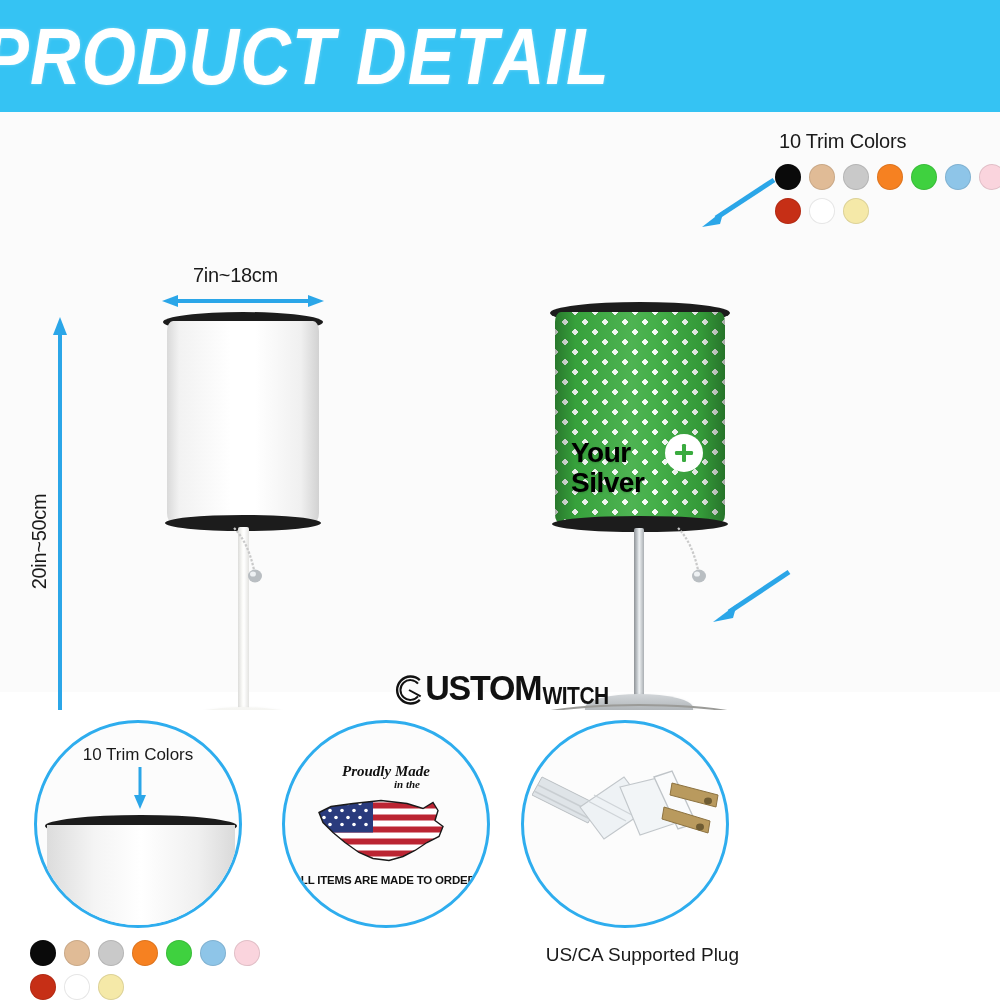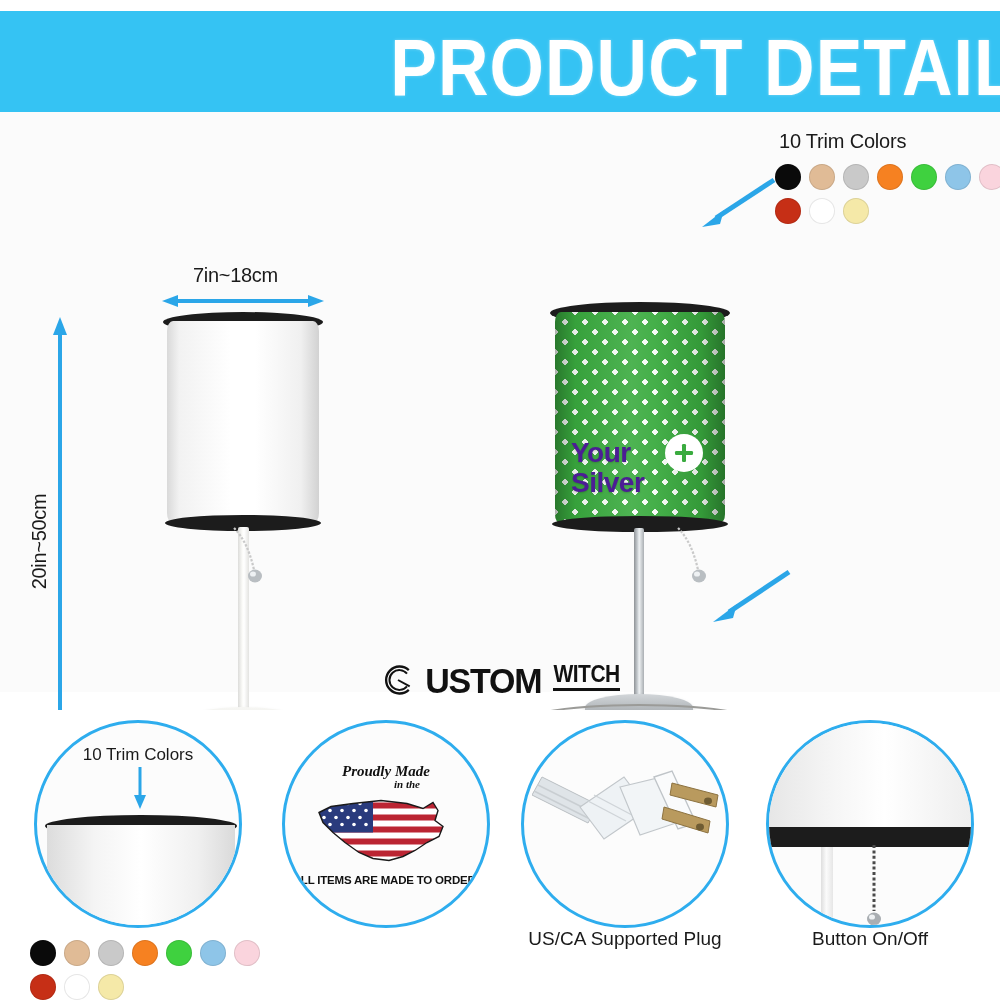--- a/index.html
+++ b/index.html
@@ -7,23 +7,23 @@
   body{
     font-family:"Liberation Sans", sans-serif;
     background:#ffffff;
     position:relative;
     overflow:hidden;
   }
   .page{ position:absolute; inset:0; width:1000px; height:1000px; }
 
   
   .banner{
-    position:absolute; left:0; top:11px; width:1000px; height:112px;
+    position:absolute; left:0; top:0; width:1000px; height:112px;
     background:#35c3f3;
-    display:flex; align-items:center; justify-content:flex-end;
+    display:flex; align-items:center; justify-content:flex-start;font-style:italic;
   }
   .banner-title{
     color:#ffffff;
     font-size:66px;
     font-weight:bold;
     letter-spacing:1px;
     transform:scaleX(1.06) scaleY(1.22);
     font-family:"Liberation Sans", sans-serif;
     text-shadow:0 0 3px rgba(255,255,255,.35);
     white-space:nowrap;
@@ -99,21 +99,21 @@
   .base-silver{ background:linear-gradient(180deg,#d2d6d9,#a9aeb2 55%,#8a8f93); box-shadow:0 3px 5px rgba(0,0,0,.18); }
   .cord-loop{
     position:absolute; border:2px solid #9b9b98; border-radius:50%;
     background:transparent;
   }
   .pull-chain{ position:absolute; }
 
   
   .design-text{
     position:absolute; left:16px; bottom:26px;
-    color:#4c1d95; font-weight:bold; font-size:28px; line-height:30px;
+    color:#000000; font-weight:bold; font-size:28px; line-height:30px;
     letter-spacing:-.5px;
     text-shadow:0 1px 2px rgba(0,0,0,.18);
   }
   .plus-badge{
     position:absolute; left:110px; bottom:52px;
     width:38px; height:38px; border-radius:50%;
     background:#ffffff;
     display:flex; align-items:center; justify-content:center;
   }
   .plus-badge svg{ width:24px; height:24px; }
@@ -125,47 +125,47 @@
   }
   .swatch-row{ position:absolute; display:flex; flex-wrap:wrap; gap:8px; width:232px; }
   .swatch{
     width:26px; height:26px; border-radius:50%;
     box-shadow:inset 0 0 0 1px rgba(0,0,0,.10);
   }
 
   
   .logo-wrap{
     position:absolute; left:0; top:662px; width:1000px; height:46px;
-    display:flex; align-items:flex-start; justify-content:center; gap:11px;
+    display:flex; align-items:flex-end; justify-content:center; gap:0;
   }
   .logo-c{ width:36px; height:36px; margin-right:-2px; }
   .logo-custom{
     font-size:34px; font-weight:bold; letter-spacing:-1.2px; color:#111;
     font-family:"Liberation Sans", sans-serif; transform:scaleY(1.04);
   }
-  .logo-witch-box{ display:flex; flex-direction:column; margin-left:1px; }
+  .logo-witch-box{ display:flex; flex-direction:row; margin-left:1px; }
   .logo-witch{
     font-size:21px; font-weight:bold; letter-spacing:-.5px; color:#111;
     font-family:"Liberation Sans", sans-serif; transform:scaleY(1.1);
   }
   .logo-underline{ height:3px; background:#111; margin-top:2px; }
 
   
   .features{
     position:absolute; left:0; top:710px; width:1000px; height:290px;
     background:#ffffff;
   }
   .feature{ position:absolute; width:228px; }
   .fcircle{
     position:relative; width:208px; height:208px; border-radius:50%;
     border:3px solid #2eadee; background:#fcfcfc; overflow:hidden;
     margin:0 auto;
   }
   .fcaption{
-    text-align:center; font-size:19px; color:#1a1a1a; margin-top:0; white-space:nowrap;
+    text-align:right; font-size:19px; color:#1a1a1a; margin-top:16px; white-space:nowrap;
   }
 
   
   .f1-label{ position:absolute; left:0; right:0; top:22px; text-align:center; font-size:17px; color:#1a1a1a; }
   .f1-arrow{ position:absolute; left:96px; top:44px; width:14px; height:42px; }
   .f1-trim{
     position:absolute; left:8px; top:92px; width:192px; height:22px;
     background:#1c1c1c; border-radius:50%;
   }
   .f1-body{
@@ -407,28 +407,15 @@
             <path d="M140 32 L186 44 L184 56 L138 44 Z"></path>
             <path d="M132 56 L178 70 L176 82 L130 68 Z"></path>
           </g>
           <ellipse cx="176" cy="50" rx="4" ry="3.4" fill="#6f5c33"></ellipse>
           <ellipse cx="168" cy="76" rx="4" ry="3.4" fill="#6f5c33"></ellipse>
         </svg>
       </div>
       <div class="fcaption">US/CA Supported Plug</div>
     </div>
 
-    <div class="feature" style="left:756px;top:10px;">
-      <div class="fcircle">
-        <div class="f4-body-top"></div>
-        <div class="f4-trim"></div>
-        <div class="f4-pole"></div>
-        <svg class="f4-chain" viewBox="0 0 20 90">
-          <line x1="9" y1="0" x2="9" y2="66" stroke="#4a4a4a" stroke-width="3" stroke-dasharray="3 2.4"></line>
-          <ellipse cx="9" cy="74" rx="7" ry="6.5" fill="#a9aeb2"></ellipse>
-          <ellipse cx="7" cy="72" rx="3" ry="2.6" fill="#eef1f3"></ellipse>
-        </svg>
-      </div>
-      <div class="fcaption">Button On/Off</div>
-    </div>
 
   </div>
 </div>
 
 </body></html>

